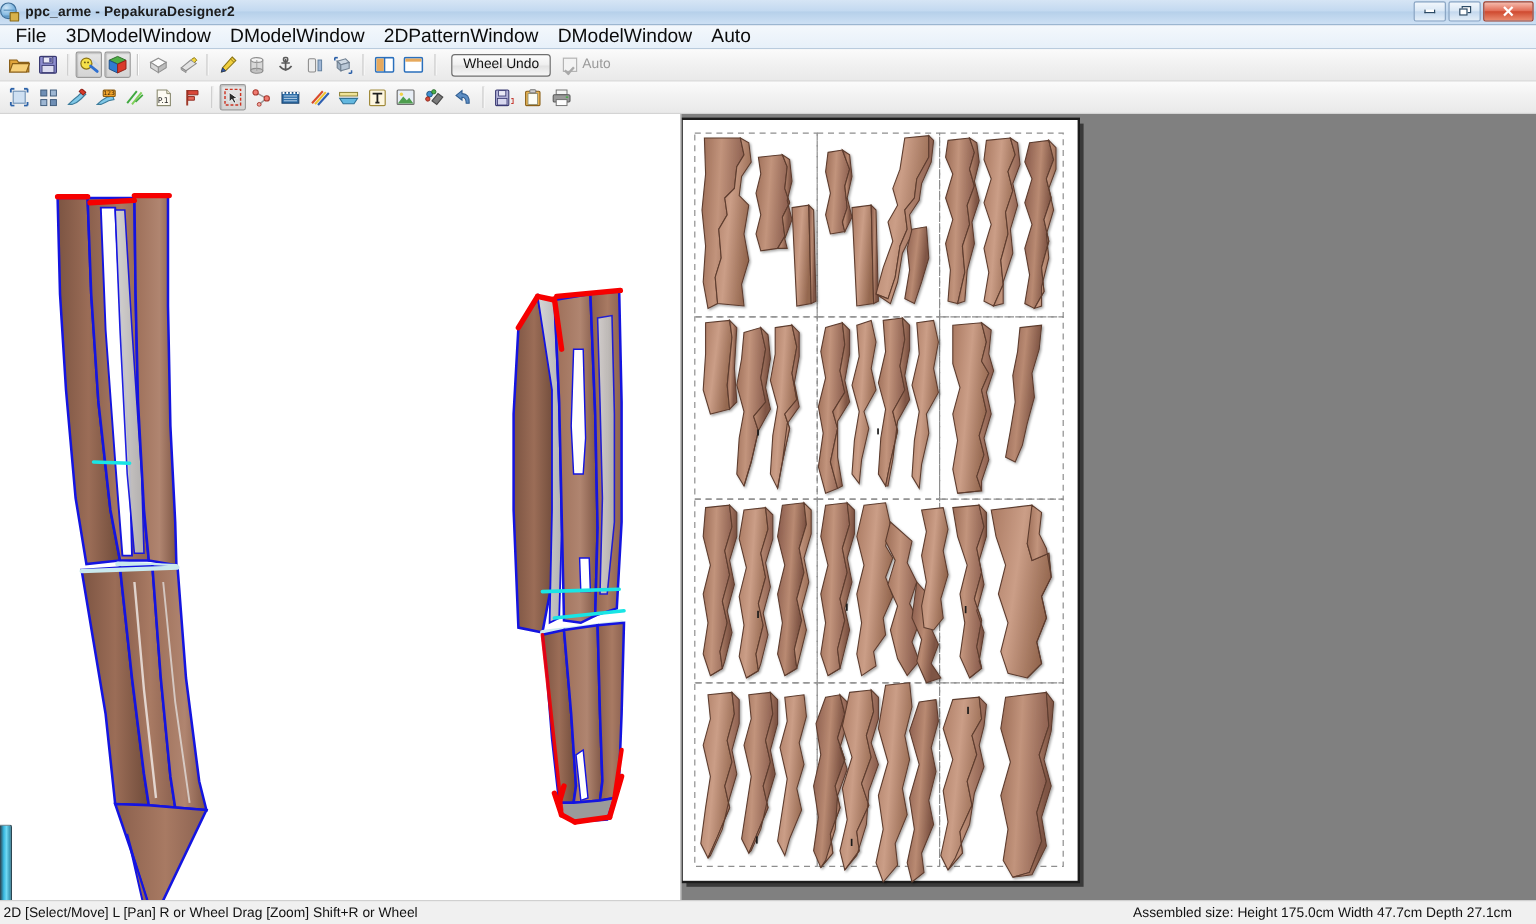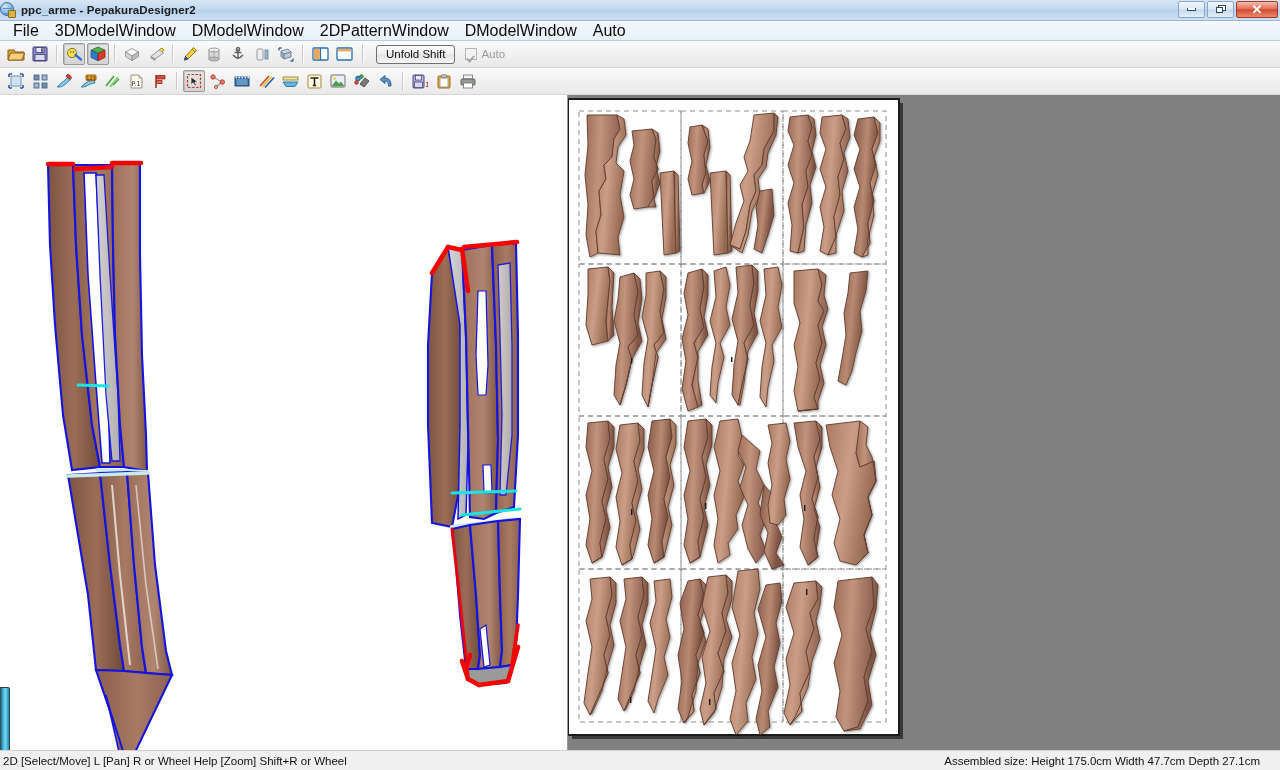--- a/index.html
+++ b/index.html
@@ -383,21 +383,21 @@
 
     <div class="tb-btn">
       <svg width="17" height="14" viewBox="0 0 17 14">
         <rect x="1" y="1" width="15" height="12" rx="1" fill="#fff" stroke="#2a6fbc" stroke-width="1.3"></rect>
         <rect x="1.8" y="1.8" width="13.4" height="2.6" fill="#e7a95c"></rect>
       </svg>
     </div>
 
     <div class="tb-sep wide"></div>
 
-    <div class="unfold-undo">Unfold Shift</div>
+    <div class="unfold-undo">Wheel Undo</div>
 
     <div class="auto-check">
       <span class="auto-box"></span>
       <span>Auto</span>
     </div>
   </div>
 
   <div class="toolbar">
 
     <div class="tb-btn">
@@ -789,17 +789,17 @@
           <rect x="141" y="604" width="1.4" height="6"></rect>
           <rect x="238" y="494" width="1.4" height="6"></rect>
           <rect x="63" y="263" width="1.4" height="5"></rect>
           <rect x="163" y="262" width="1.4" height="5"></rect>
         </g>
       </svg>
     </div>
   </div>
 
   <div class="statusbar">
-    <div class="status-left">2D [Select/Move] L [Pan] R or Wheel Help [Zoom] Shift+R or Wheel</div>
+    <div class="status-left">2D [Select/Move] L [Pan] R or Wheel Drag [Zoom] Shift+R or Wheel</div>
     <div class="status-right">Assembled size: Height 175.0cm Width 47.7cm Depth 27.1cm</div>
   </div>
 
 </div>
 
 </body></html>

